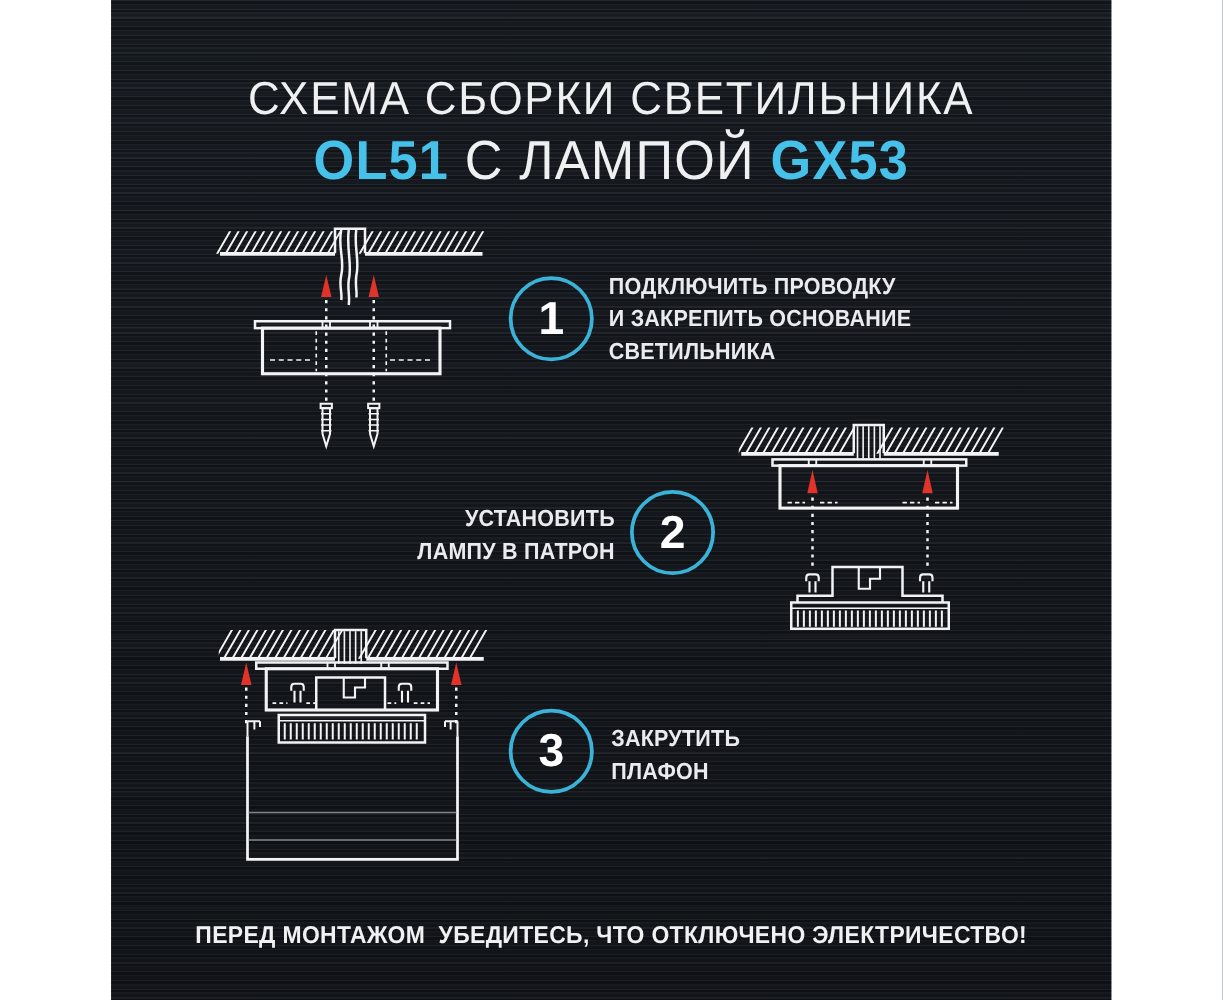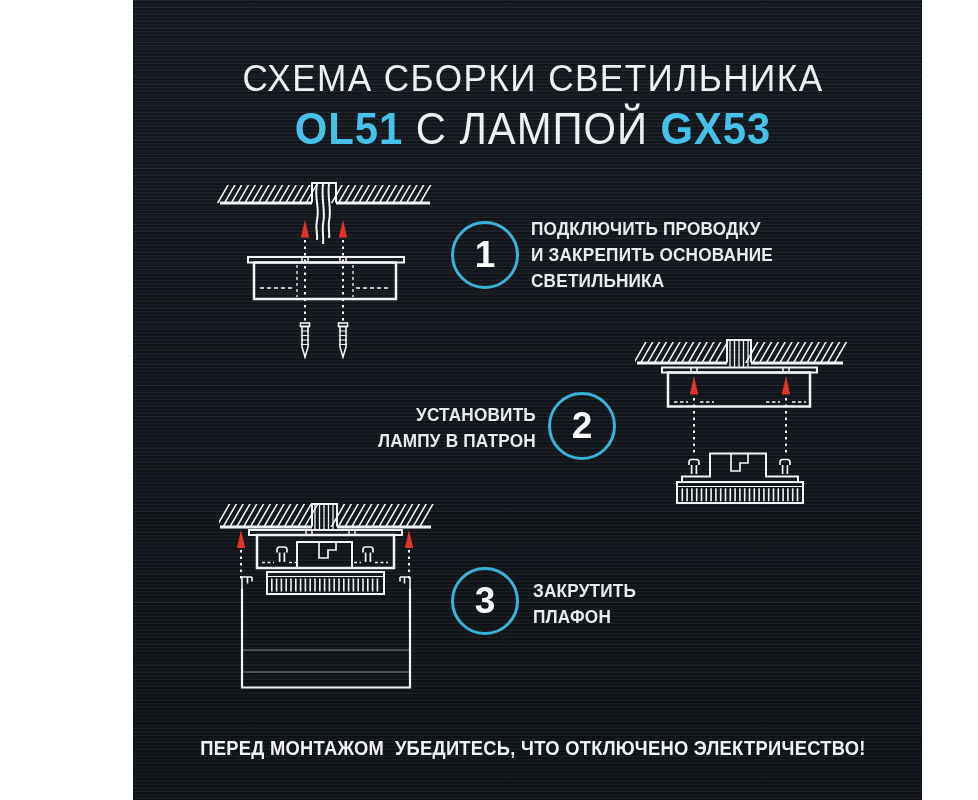--- a/index.html
+++ b/index.html
@@ -1,21 +1,21 @@
 <!DOCTYPE html>
 <html><head>
 <meta charset="utf-8">
 <style>
   html,body{margin:0;padding:0;}
   body{
     width:978px;height:800px;background:#ffffff;
     font-family:"Liberation Sans","DejaVu Sans",sans-serif;
     -webkit-font-smoothing:antialiased;
   }
-  .canvas{position:relative;width:878px;height:800px;background:#ffffff;overflow:hidden;margin-left:44px;}
+  .canvas{position:relative;width:978px;height:800px;background:#ffffff;overflow:hidden;}
   .panel{
     position:absolute;left:89px;top:0;width:800px;height:800px;
     background-color:#171b20;
     background-image:
       repeating-linear-gradient(180deg,
         rgba(255,255,255,.035) 0 1px,
         rgba(6,8,10,.45) 1px 3px,
         rgba(255,255,255,.012) 3px 4px,
         rgba(10,13,17,.28) 4px 7px),
       repeating-linear-gradient(180deg,

